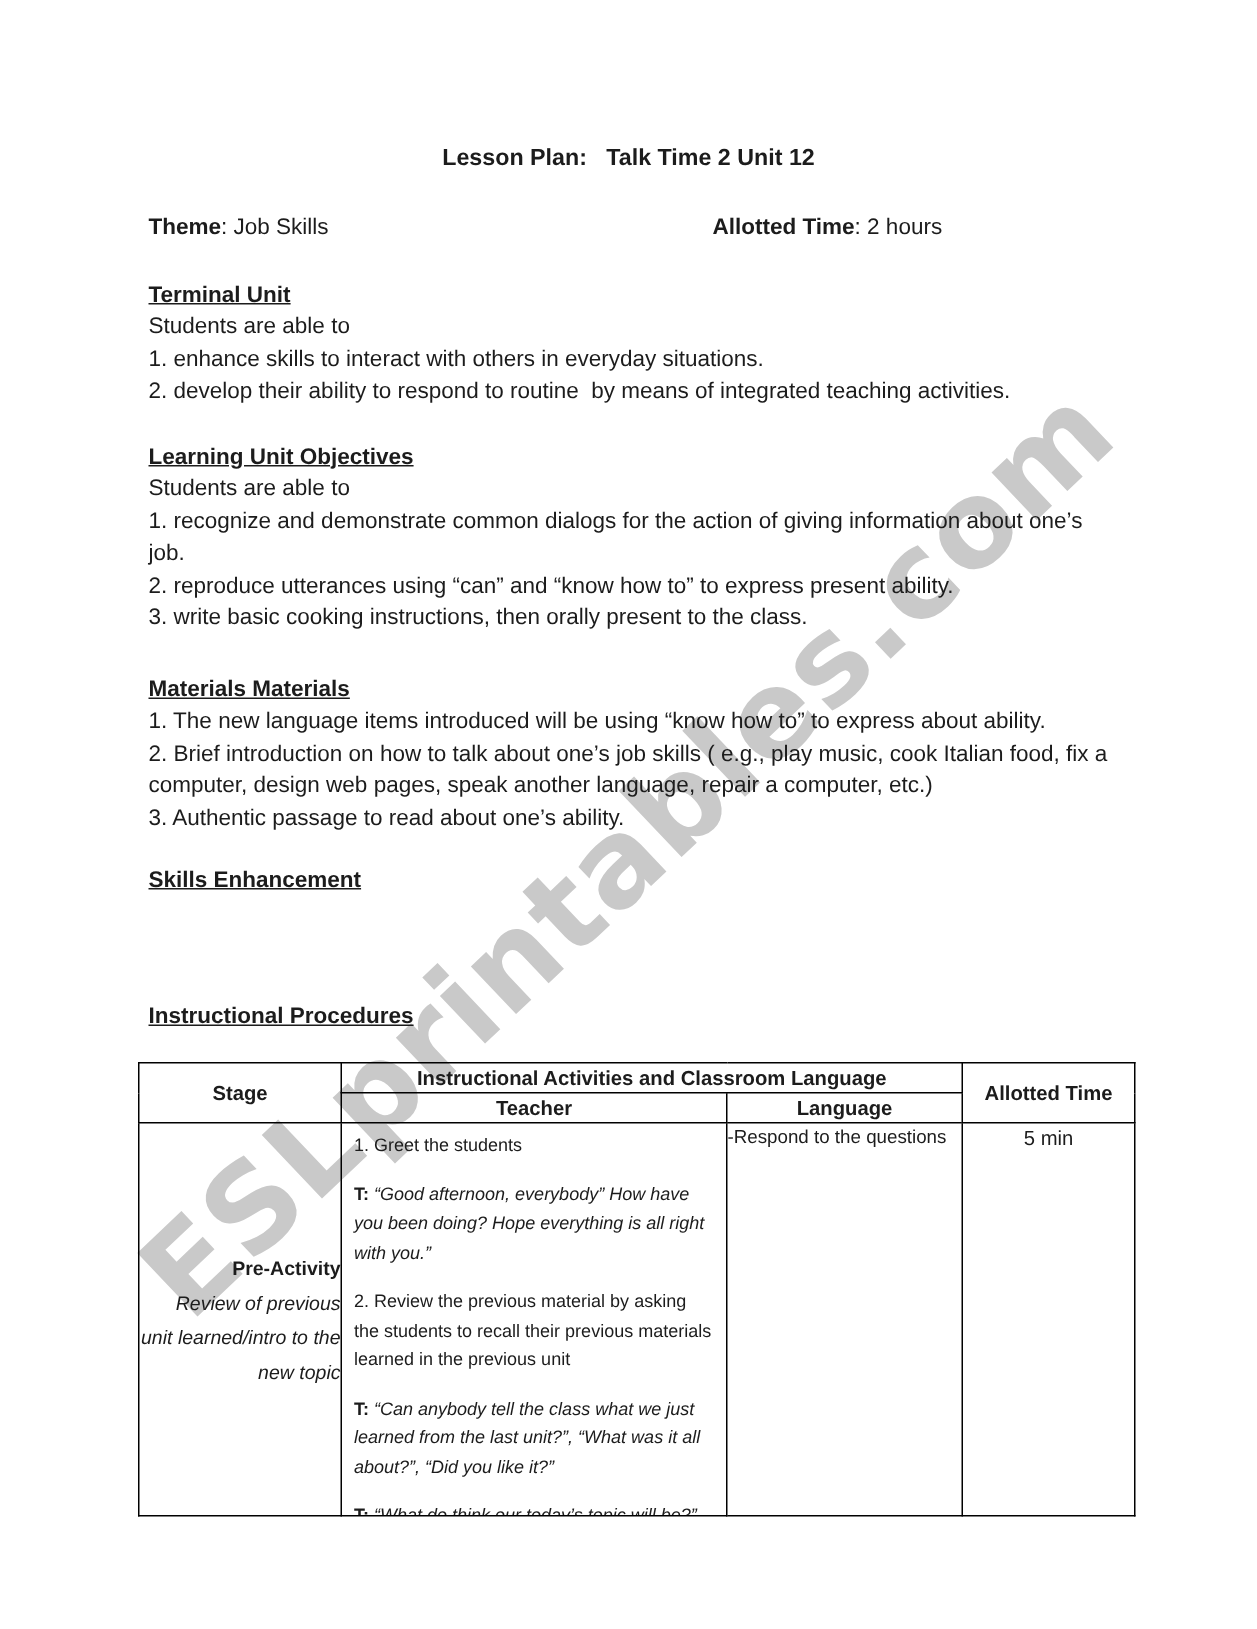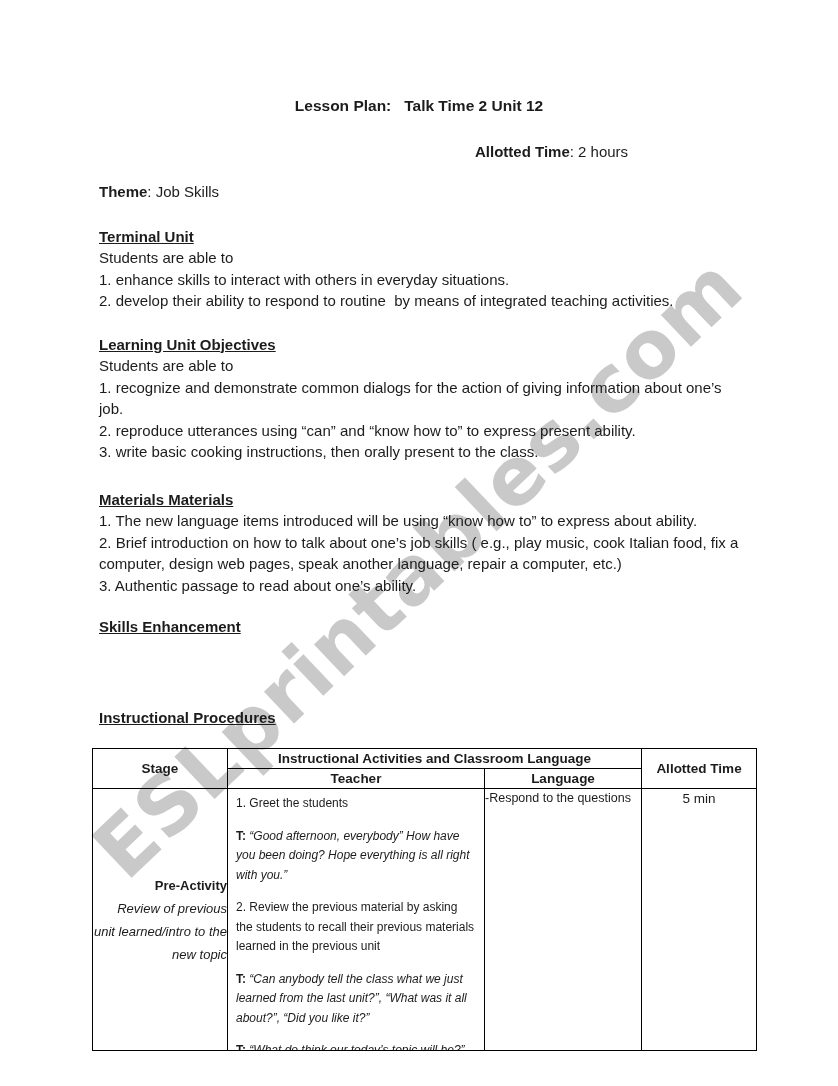--- a/index.html
+++ b/index.html
@@ -32,21 +32,21 @@
   .title {
     margin: 0;
     text-align: center;
     font-size: 15.5px;
     font-weight: bold;
     line-height: 20px;
     white-space: pre;
   }
   .meta { margin-top: 25px; font-size: 15px; line-height: 21.5px; }
   .meta-row { display: flex; }
-  .meta-left { width: 360px; white-space: pre-wrap; margin-top: 40px; }
+  .meta-left { width: 360px; white-space: pre-wrap; }
   .meta-right { white-space: pre-wrap; margin-left: 16px; }
   .b { font-weight: bold; }
   sup { font-size: 10px; line-height: 0; }
   .sec { font-size: 15px; line-height: 21.5px; }
   .sec-heading {
     font-weight: bold;
     text-decoration: underline;
   }
   .m-terminal { margin-top: 23px; }
   .m-luo      { margin-top: 22px; }

